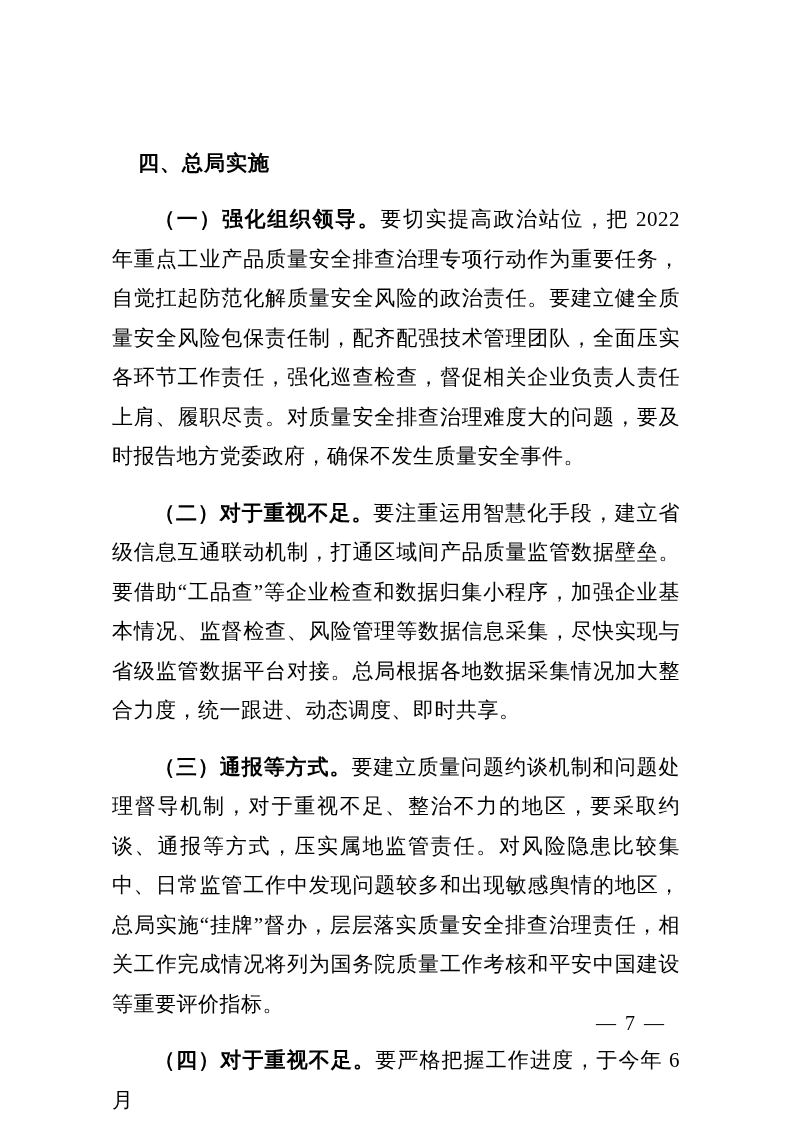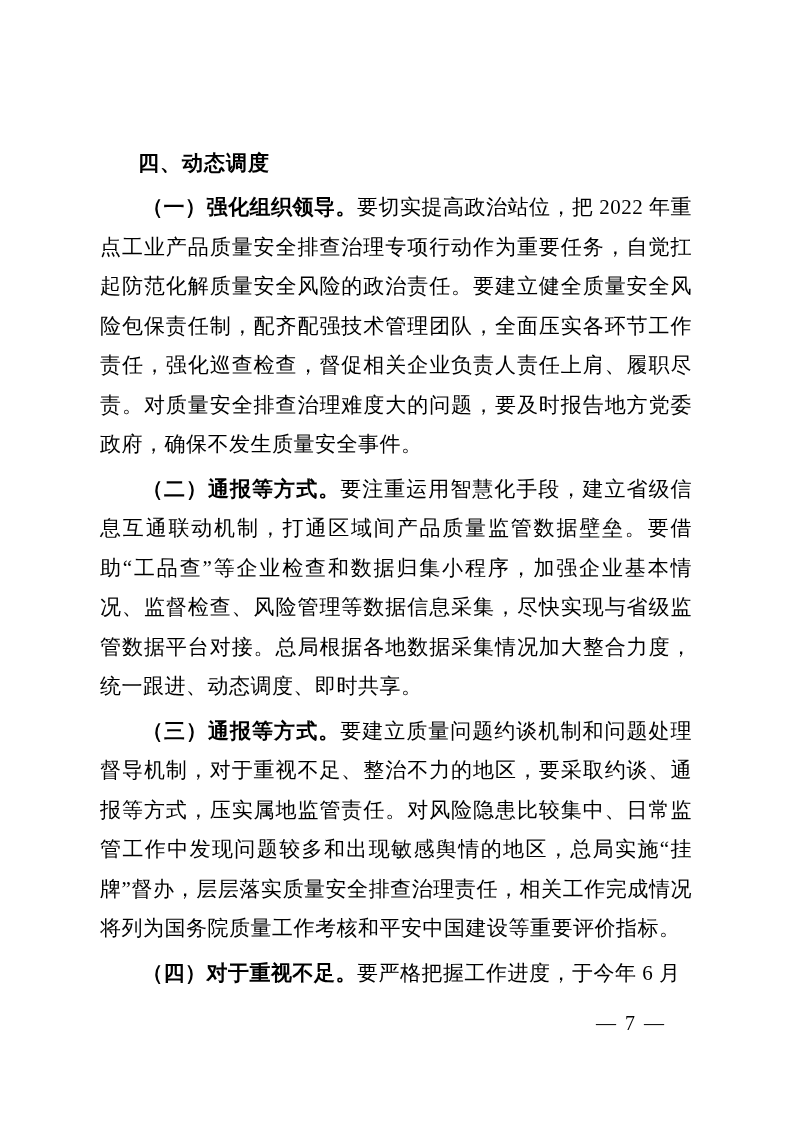--- a/index.html
+++ b/index.html
@@ -30,21 +30,21 @@
     text-indent: 2em;
     margin: 0;
     letter-spacing: 1px;
   }
   .para {
     font-size: 21px;
     line-height: 39.5px;
     text-align: justify;
     text-justify: inter-ideograph;
     text-indent: 2em;
-    margin: 4px;
+    margin: 16px;
     letter-spacing: 0.5px;
   }
   .para .lead {
     font-family: "Liberation Sans", sans-serif;
     font-weight: bold;
   }
   .page-number {
     position: absolute;
     right: 128px;
     top: 1012px;
@@ -52,25 +52,25 @@
     letter-spacing: 2px;
     font-family: "Liberation Serif", serif;
   }
 </style>
 </head>
 <body>
 
 <div class="page">
   <div class="content">
 
-    <h2 class="heading">四、动态调度</h2>
+    <h2 class="heading">四、总局实施</h2>
 
     <p class="para"><span class="lead">（一）强化组织领导。</span><span>要切实提高政治站位，把 2022 年重点工业产品质量安全排查治理专项行动作为重要任务，自觉扛起防范化解质量安全风险的政治责任。要建立健全质量安全风险包保责任制，配齐配强技术管理团队，全面压实各环节工作责任，强化巡查检查，督促相关企业负责人责任上肩、履职尽责。对质量安全排查治理难度大的问题，要及时报告地方党委政府，确保不发生质量安全事件。</span></p>
 
-    <p class="para"><span class="lead">（二）通报等方式。</span><span>要注重运用智慧化手段，建立省级信息互通联动机制，打通区域间产品质量监管数据壁垒。要借助“工品查”等企业检查和数据归集小程序，加强企业基本情况、监督检查、风险管理等数据信息采集，尽快实现与省级监管数据平台对接。总局根据各地数据采集情况加大整合力度，统一跟进、动态调度、即时共享。</span></p>
+    <p class="para"><span class="lead">（二）对于重视不足。</span><span>要注重运用智慧化手段，建立省级信息互通联动机制，打通区域间产品质量监管数据壁垒。要借助“工品查”等企业检查和数据归集小程序，加强企业基本情况、监督检查、风险管理等数据信息采集，尽快实现与省级监管数据平台对接。总局根据各地数据采集情况加大整合力度，统一跟进、动态调度、即时共享。</span></p>
 
     <p class="para"><span class="lead">（三）通报等方式。</span><span>要建立质量问题约谈机制和问题处理督导机制，对于重视不足、整治不力的地区，要采取约谈、通报等方式，压实属地监管责任。对风险隐患比较集中、日常监管工作中发现问题较多和出现敏感舆情的地区，总局实施“挂牌”督办，层层落实质量安全排查治理责任，相关工作完成情况将列为国务院质量工作考核和平安中国建设等重要评价指标。</span></p>
 
     <p class="para"><span class="lead">（四）对于重视不足。</span><span>要严格把握工作进度，于今年 6 月</span></p>
 
   </div>
 
   <div class="page-number">— 7 —</div>
 </div>
 

